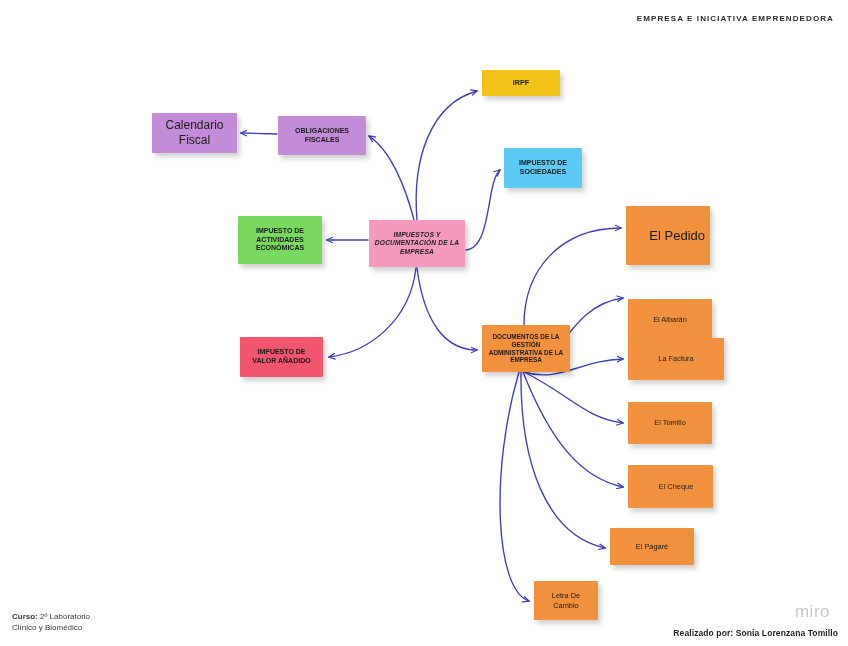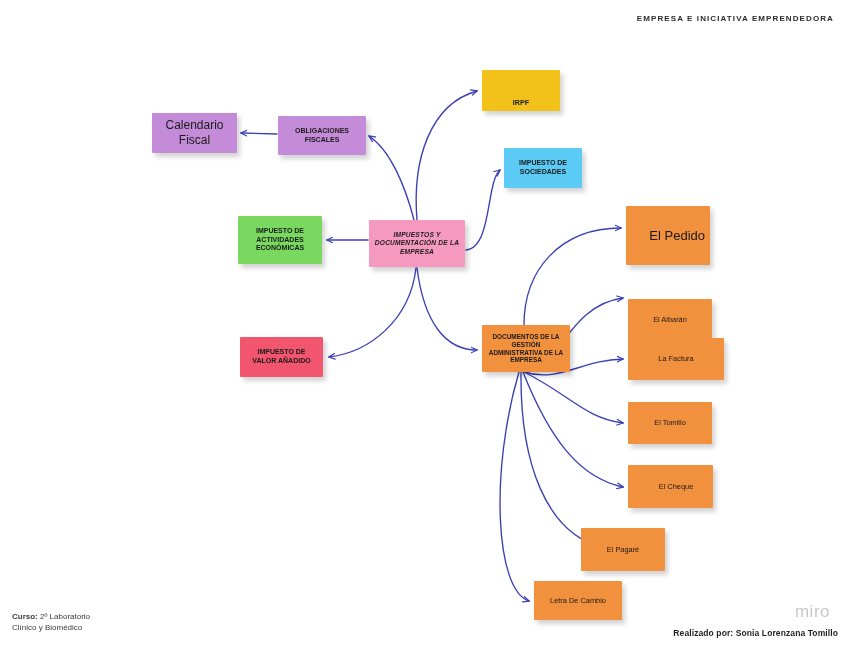--- a/index.html
+++ b/index.html
@@ -95,21 +95,21 @@
   <div id="node-layer">
       <div class="node ital" style="left: 369px; top: 220px; width: 96px; height: 47px; background: rgb(245, 154, 190); font-size: 6.6px;">
         <span class="node-label">IMPUESTOS Y DOCUMENTACIÓN DE LA EMPRESA</span>
       </div>
       <div class="node bold" style="left: 278px; top: 116px; width: 88px; height: 39px; background: rgb(196, 140, 216); font-size: 7px;">
         <span class="node-label">OBLIGACIONES FISCALES</span>
       </div>
       <div class="node " style="left: 152px; top: 113px; width: 85px; height: 40px; background: rgb(196, 140, 216); font-size: 12px;">
         <span class="node-label">Calendario Fiscal</span>
       </div>
-      <div class="node bold" style="left: 482px; top: 70px; width: 78px; height: 41px; background: rgb(242, 194, 27); font-size: 7.2px; align-items: flex-end;">
+      <div class="node bold" style="left: 482px; top: 70px; width: 78px; height: 26px; background: rgb(242, 194, 27); font-size: 7.2px;">
         <span class="node-label">IRPF</span>
       </div>
       <div class="node bold" style="left: 504px; top: 148px; width: 78px; height: 40px; background: rgb(91, 203, 245); font-size: 7px;">
         <span class="node-label">IMPUESTO DE SOCIEDADES</span>
       </div>
       <div class="node bold" style="left: 238px; top: 216px; width: 84px; height: 48px; background: rgb(121, 216, 96); font-size: 7px;">
         <span class="node-label">IMPUESTO DE ACTIVIDADES ECONÓMICAS</span>
       </div>
       <div class="node bold" style="left: 240px; top: 337px; width: 83px; height: 40px; background: rgb(242, 85, 110); font-size: 7px;">
         <span class="node-label">IMPUESTO DE VALOR AÑADIDO</span>
@@ -125,24 +125,24 @@
       </div>
       <div class="node " style="left: 628px; top: 338px; width: 96px; height: 42px; background: rgb(242, 145, 61); font-size: 7.4px;">
         <span class="node-label">La Factura</span>
       </div>
       <div class="node " style="left: 628px; top: 402px; width: 84px; height: 42px; background: rgb(242, 145, 61); font-size: 7.4px;">
         <span class="node-label">El Tomillo</span>
       </div>
       <div class="node " style="left: 628px; top: 465px; width: 85px; height: 43px; background: rgb(242, 145, 61); font-size: 7.4px; padding-left: 16px;">
         <span class="node-label">El Cheque</span>
       </div>
-      <div class="node " style="left: 581px; top: 528px; width: 84px; height: 43px; background: rgb(242, 145, 61); font-size: 7.4px;">
+      <div class="node " style="left: 610px; top: 528px; width: 84px; height: 37px; background: rgb(242, 145, 61); font-size: 7.4px;">
         <span class="node-label">El Pagaré</span>
       </div>
-      <div class="node " style="left: 534px; top: 581px; width: 88px; height: 39px; background: rgb(242, 145, 61); font-size: 7.4px;">
+      <div class="node " style="left: 534px; top: 581px; width: 64px; height: 39px; background: rgb(242, 145, 61); font-size: 7.4px;">
         <span class="node-label">Letra De Cambio</span>
       </div>
     </div>
 
   <div id="footer-course">
     <div><b>Curso:</b><span> 2º Laboratorio</span></div>
     <div>Clínico y Biomédico</div>
   </div>
 
   <div id="miro-watermark">miro</div>

